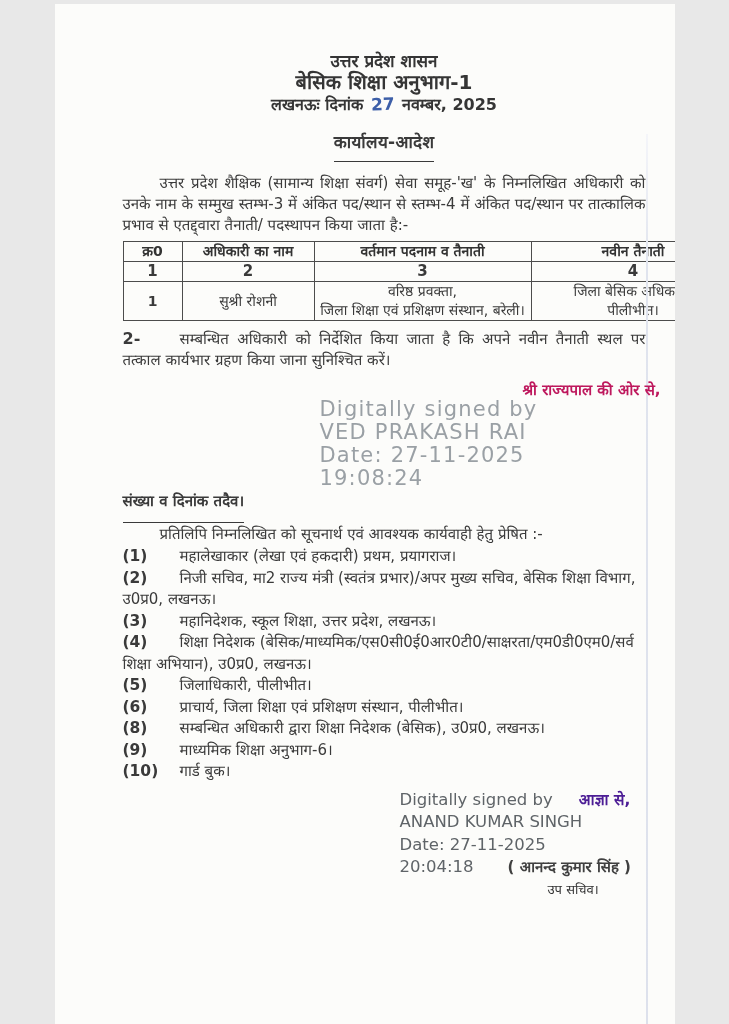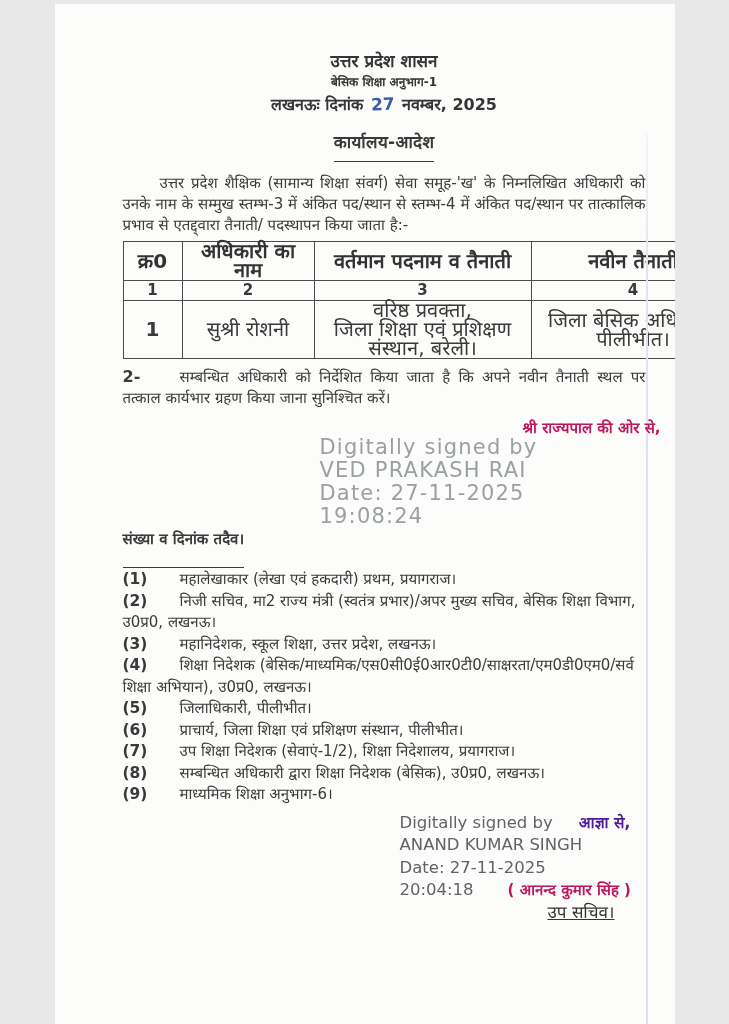--- a/index.html
+++ b/index.html
@@ -11,64 +11,64 @@
     color:#3a3a3a; font-size:15px; line-height:21px;
   }
   .scan-line { position:absolute; left:591px; top:130px; bottom:0; width:2px;
     background:linear-gradient(#f4f5f9, #e0e4ee 15%, #dde1ec); pointer-events:none; }
   .scan-line-2 { position:absolute; left:687px; top:0; height:430px; width:1px;
     background:#edeff5; pointer-events:none; }
 
   .hdr { text-align:center; }
   .hdr-line { font-weight:600; color:#353535; }
   .hdr-line.l1 { font-size:17px; line-height:22px; }
-  .hdr-line.l2 { font-size:12px; line-height:21px;text-align:center; }
+  .hdr-line.l2 { font-size:20px; line-height:21px;text-align:center; }
   .hdr-line.l3 { font-size:16px; line-height:23px; }
   .hand-date { color:#3d5fa8; font-weight:700; font-size:17px;
     display:inline-block; transform:rotate(-2deg); padding:0 2px; }
   .year { font-weight:700; }
   .order-title { display:inline-block; margin-top:16px; font-size:17px; font-weight:600;
     border-bottom:1.6px solid #3a3a3a; padding-bottom:8px; letter-spacing:.3px; }
 
   .para { text-align:justify; margin:0; }
   .para1 { margin-top:11px; text-indent:37px; }
   .para2 { margin-top:7px; }
   .pnum { display:inline-block; width:57px; font-weight:700; font-size:16px; text-indent:0; }
 
   table.order { border-collapse:collapse; margin-top:5px; width:584px; table-layout:fixed; }
   table.order th, table.order td { border:1.6px solid #4c4c4c; text-align:center;
-    padding:0 3px; font-size:20px; line-height:19px; }
+    padding:0 3px; font-size:14px; line-height:19px; }
   table.order th { font-weight:700; color:#333; }
   .cw1 { width:52px; } .cw2 { width:125px; } .cw3 { width:210px; } .cw4 { width:197px; }
   tr.numrow td { font-weight:700; font-size:15px; padding:0 3px; }
   td.mline { white-space:pre-line; }
   td.sno { font-weight:700; }
 
   .sig1 { position:relative; height:114px; margin-top:6px; }
   .behalf { position:absolute; left:400px; top:3px; font-weight:700; color:#be185d; white-space:nowrap; }
   .digital1 { position:absolute; left:197px; top:21px; color:#9aa0a5;
     font-size:21px; line-height:23px; letter-spacing:1.2px; white-space:nowrap; }
   .sig1-name { position:absolute; left:412px; top:62px; width:200px; text-align:center;
     line-height:21px; color:#333; }
 
   .refline { display:inline-block; font-weight:600; border-bottom:1.5px solid #3a3a3a;
-    padding-bottom:17px; margin-top:0; }
+    padding-bottom:10px; margin-top:0; }
   .copyline { text-indent:37px; margin-top:1px; }
 
   .dlist { margin-top:1px; }
   .ditem { margin:0; line-height:21.5px; text-align:left; }
   .dnum { display:inline-block; width:57px; font-weight:700; font-size:15.5px; }
 
   .sig2 { position:relative; margin-top:6px; margin-left:277px; height:120px;
     color:#5f6468; font-size:16.5px; line-height:22.5px; }
   .sig2 .row1 .gap { display:inline-block; width:26px; }
   .by-order { color:#4c1d95; font-weight:700; font-size:15.5px; }
   .sig2 .row4 .gap { display:inline-block; width:34px; }
-  .sig2-name { color:#be185d; font-size:15px; font-weight:600; }
-  .sig2-desig { color:#333; font-size:17px; margin-left:148px; line-height:21px;text-decoration:underline; }
+  .sig2-name { color:#404040; font-size:15px; font-weight:600; }
+  .sig2-desig { color:#333; font-size:13px; margin-left:148px; line-height:21px; }
 </style>
 </head>
 <body>
 
 <div class="page">
   <div class="scan-line"></div>
   <div class="scan-line-2"></div>
 
   <div class="hdr">
     <div class="hdr-line l1">उत्तर प्रदेश शासन</div>
@@ -119,31 +119,32 @@
       <div>Digitally signed by</div>
       <div>VED PRAKASH RAI</div>
       <div>Date: 27-11-2025</div>
       <div>19:08:24</div>
     </div>
   </div>
 
   <div>
     <span class="refline">संख्या व दिनांक तदैव।</span>
   </div>
+  <div class="copyline">प्रतिलिपि निम्नलिखित को सूचनार्थ एवं आवश्यक कार्यवाही हेतु प्रेषित :-</div>
 
   <div class="dlist">
     <p class="ditem"><span class="dnum">(1)</span><span>महालेखाकार (लेखा एवं हकदारी) प्रथम, प्रयागराज।</span></p>
     <p class="ditem"><span class="dnum">(2)</span><span>निजी सचिव, मा2 राज्य मंत्री (स्वतंत्र प्रभार)/अपर मुख्य सचिव, बेसिक शिक्षा विभाग, उ0प्र0, लखनऊ।</span></p>
     <p class="ditem"><span class="dnum">(3)</span><span>महानिदेशक, स्कूल शिक्षा, उत्तर प्रदेश, लखनऊ।</span></p>
     <p class="ditem"><span class="dnum">(4)</span><span>शिक्षा निदेशक (बेसिक/माध्यमिक/एस0सी0ई0आर0टी0/साक्षरता/एम0डी0एम0/सर्व शिक्षा अभियान), उ0प्र0, लखनऊ।</span></p>
     <p class="ditem"><span class="dnum">(5)</span><span>जिलाधिकारी, पीलीभीत।</span></p>
     <p class="ditem"><span class="dnum">(6)</span><span>प्राचार्य, जिला शिक्षा एवं प्रशिक्षण संस्थान, पीलीभीत।</span></p>
-    <p class="ditem"><span class="dnum">(7)</span><span>उप शिक्षा निदेशक (सेवाएं-1/2), शिक्षा निदेशालय, प्रयागराज।</span></p>
     <p class="ditem"><span class="dnum">(8)</span><span>सम्बन्धित अधिकारी द्वारा शिक्षा निदेशक (बेसिक), उ0प्र0, लखनऊ।</span></p>
     <p class="ditem"><span class="dnum">(9)</span><span>माध्यमिक शिक्षा अनुभाग-6।</span></p>
+    <p class="ditem"><span class="dnum">(10)</span><span>गार्ड बुक।</span></p>
   </div>
 
   <div class="sig2">
     <div class="row1">
       <span>Digitally signed by</span><span class="gap"></span><span class="by-order">आज्ञा से,</span>
     </div>
     <div>ANAND KUMAR SINGH</div>
     <div>Date: 27-11-2025</div>
     <div class="row4">
       <span>20:04:18</span><span class="gap"></span><span class="sig2-name">( आनन्द कुमार सिंह )</span>

